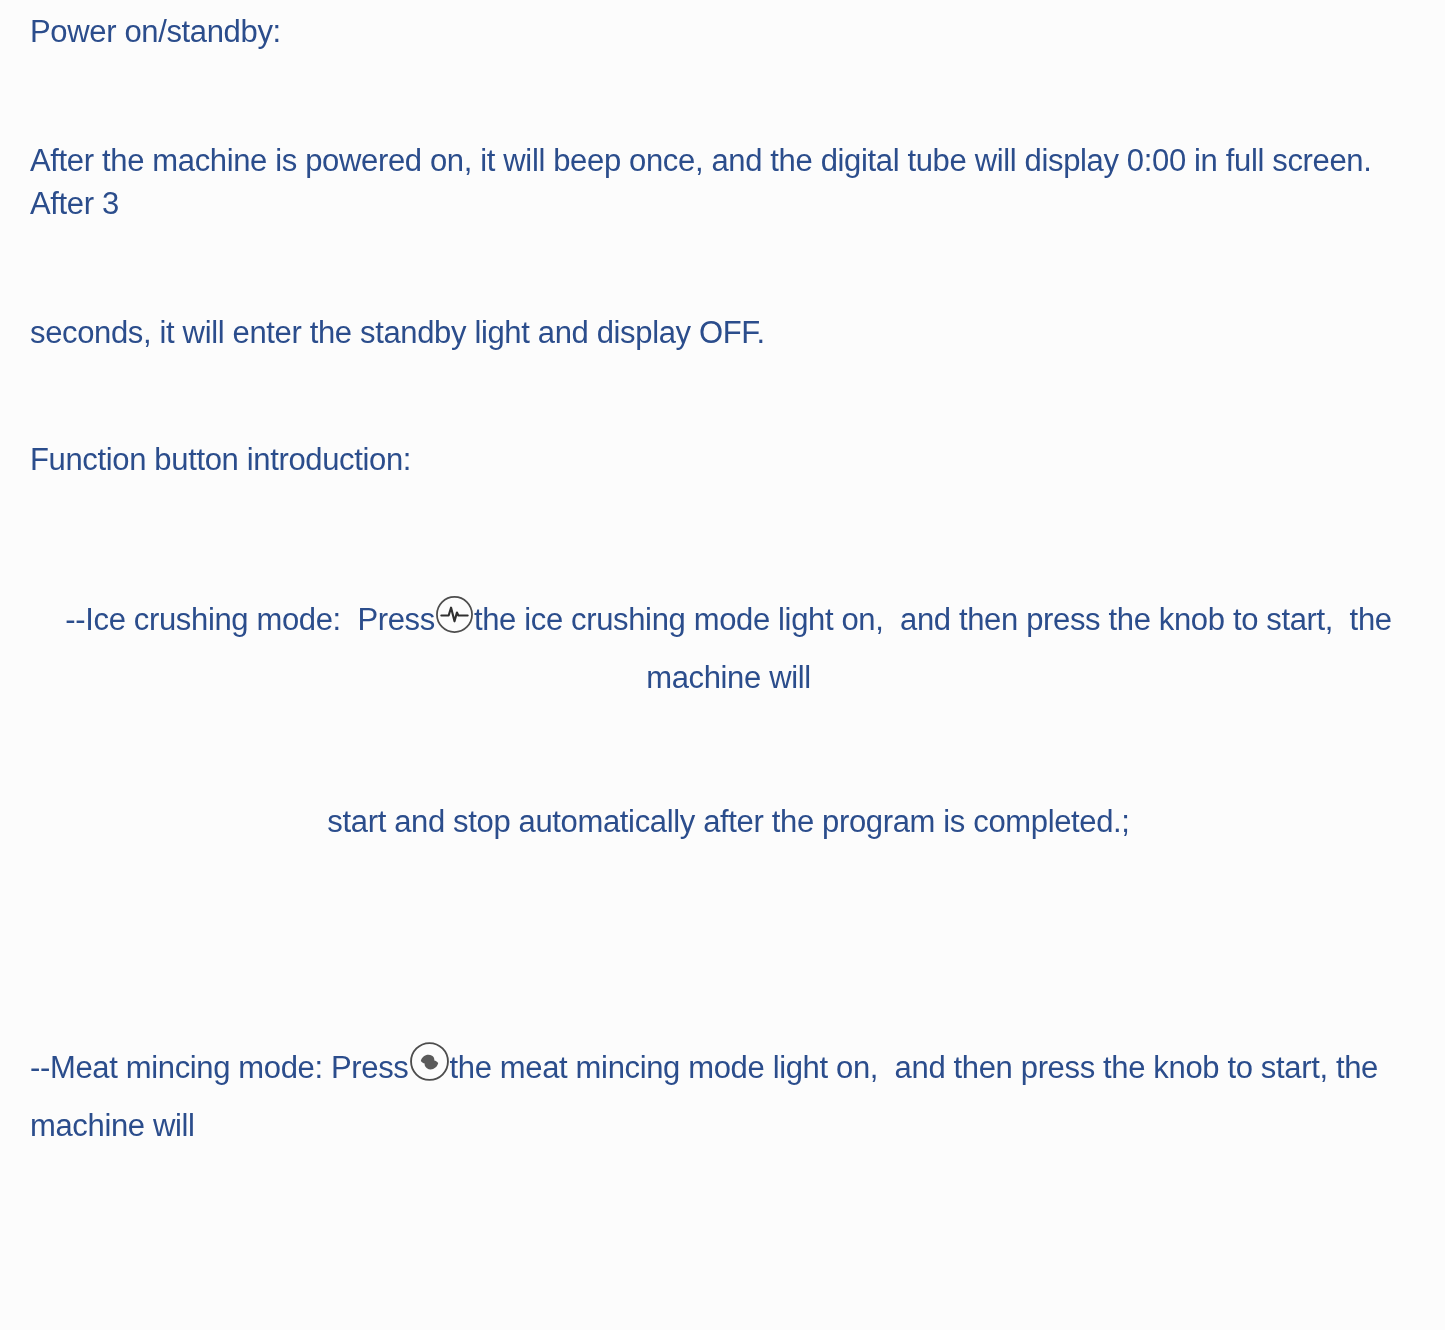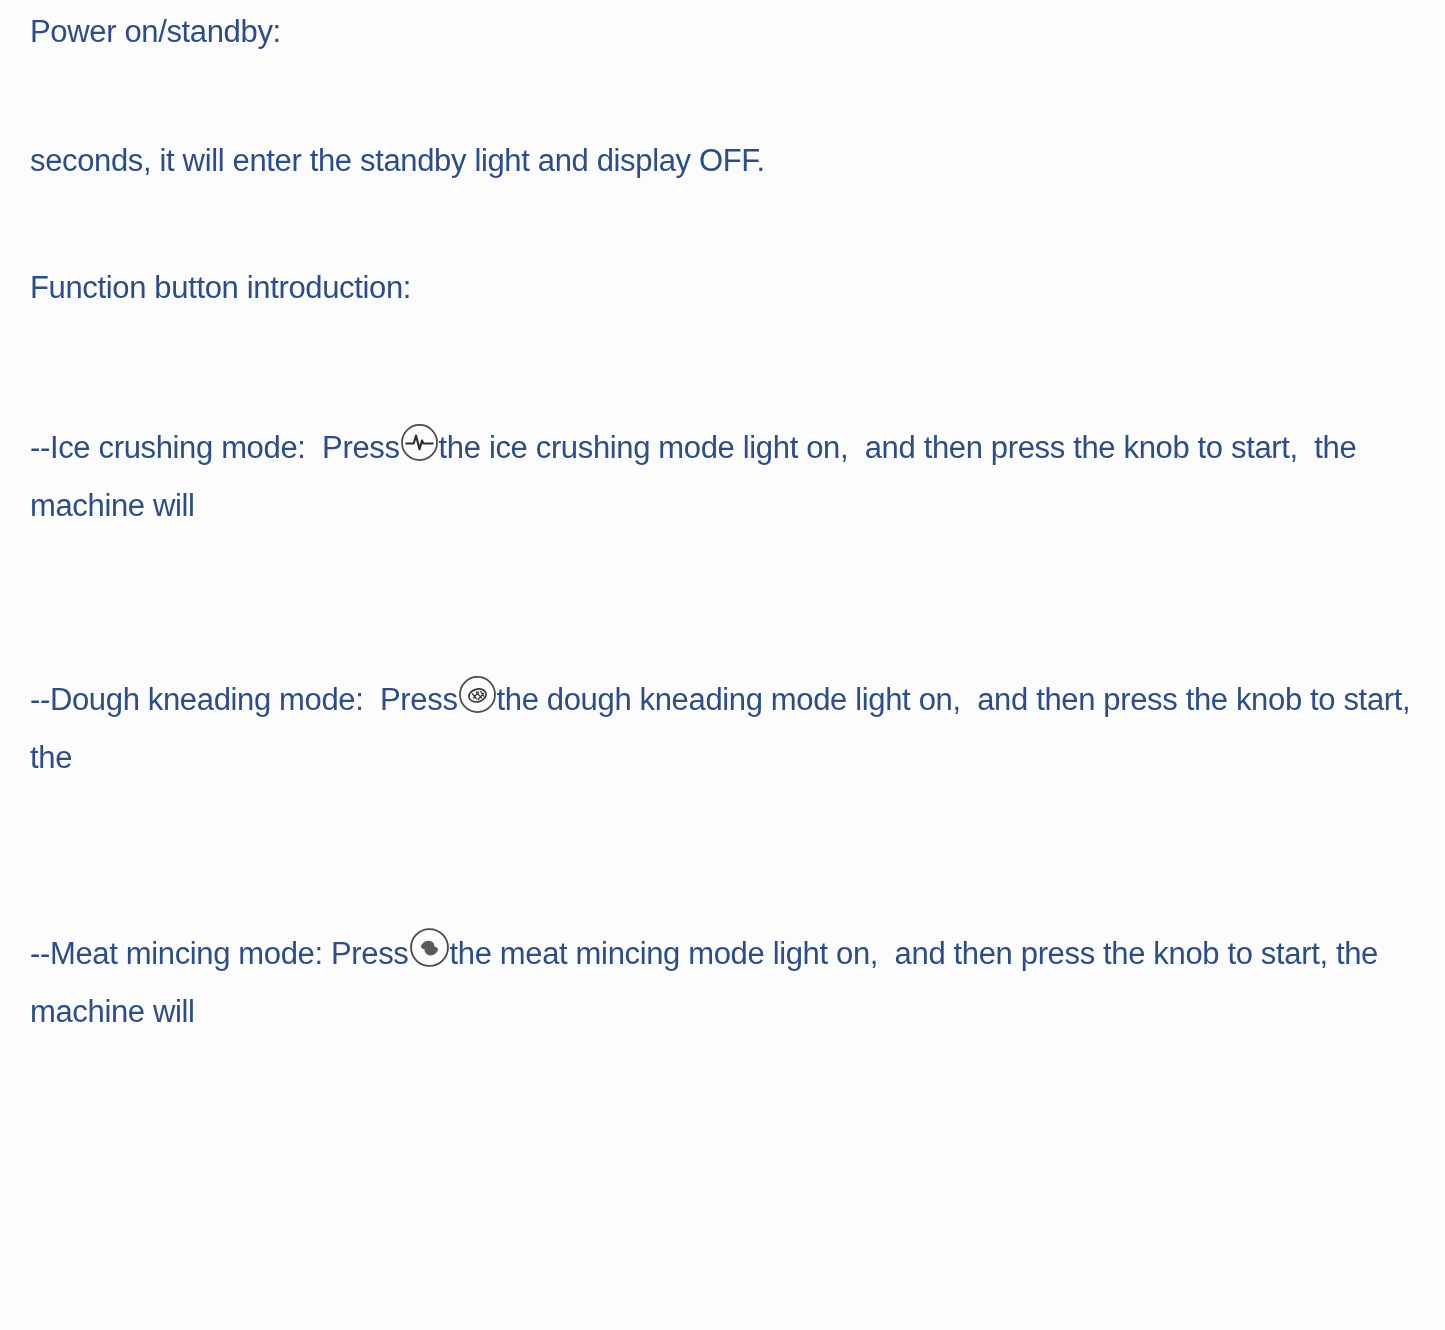--- a/index.html
+++ b/index.html
@@ -12,53 +12,50 @@
   }
   .para {
     font-size: 31px;
     line-height: 43px;
     letter-spacing: -0.35px;
     white-space: pre-wrap;
   }
   .line { white-space: pre-wrap; }
   .mode .line { line-height: 58px; }
   .m-intro   { margin-top: 41px; }
-  .m-ice     { margin-top: 24px; }
+  .m-ice     { margin-top: 24px; text-align: center; }
   .m-dough   { margin-top: 7px; }
   .m-meat    { margin-top: 9px; }
   .icon {
     display: inline-block;
     vertical-align: -4px;
     line-height: 0;
   }
   .icon svg { display: block; }
 </style>
 </head>
 <body>
 
 <div class="para">Power on/standby:</div>
 <div class="para">
+  <div class="line">After the machine is powered on, it will beep once, and the digital tube will display 0:00 in full screen. After 3</div>
   <div class="line">seconds, it will enter the standby light and display OFF.</div>
 </div>
 
 <div class="para m-intro">Function button introduction:</div>
 
 <div class="para mode m-ice">
   <div class="line"><span>--Ice crushing mode:  Press</span><span class="icon"><svg width="39" height="39" viewBox="0 0 40 40">
           <circle cx="20" cy="20" r="18" fill="none" stroke="#4d4d4d" stroke-width="1.8"></circle>
           <path d="M6.5 21 h7.5 l2.5-8 3.5 14 2.5-9 1.5 3 h9.5" fill="none" stroke="#2f2f2f" stroke-width="2.2" stroke-linejoin="round" stroke-linecap="round"></path>
         </svg></span><span>the ice crushing mode light on,  and then press the knob to start,  the machine will</span></div>
+  <div class="line">start and stop automatically after the program is completed.;</div>
 </div>
 
 <div class="para mode m-dough">
-  <div class="line"><span>--Dough kneading mode:  Press</span><span class="icon"><svg width="39" height="39" viewBox="0 0 40 40">
-          <circle cx="20" cy="20" r="18" fill="none" stroke="#4d4d4d" stroke-width="1.8"></circle>
-          <ellipse cx="20" cy="21" rx="9" ry="6.5" transform="rotate(-14 20 21)" fill="none" stroke="#3a3a3a" stroke-width="1.7"></ellipse>
-          <path d="M14.5 19 l5 6 M18.5 17 l6 7 M23 16.5 l4 6 M15.5 24 l6-7 M20.5 25.5 l6-7" stroke="#3a3a3a" stroke-width="1.4" fill="none"></path>
-        </svg></span><span>the dough kneading mode light on,  and then press the knob to start, the</span></div>
 </div>
 
 <div class="para mode m-meat">
   <div class="line"><span>--Meat mincing mode: Press</span><span class="icon"><svg width="41" height="41" viewBox="0 0 40 40">
           <circle cx="20" cy="20" r="18" fill="none" stroke="#4d4d4d" stroke-width="1.8"></circle>
           <path d="M11.5 19.5 c1-5 7-8 11-5 c3 2 3 6 0 7 c-4 1.8-9 1-11-2 z" fill="#5a5a5a"></path>
           <path d="M28.5 21.5 c-1 5-7 8-11 5 c-3-2-3-6 0-7 c4-1.8 9-1 11 2 z" fill="#5a5a5a"></path>
         </svg></span><span>the meat mincing mode light on,  and then press the knob to start, the machine will</span></div>
   
 </div>

